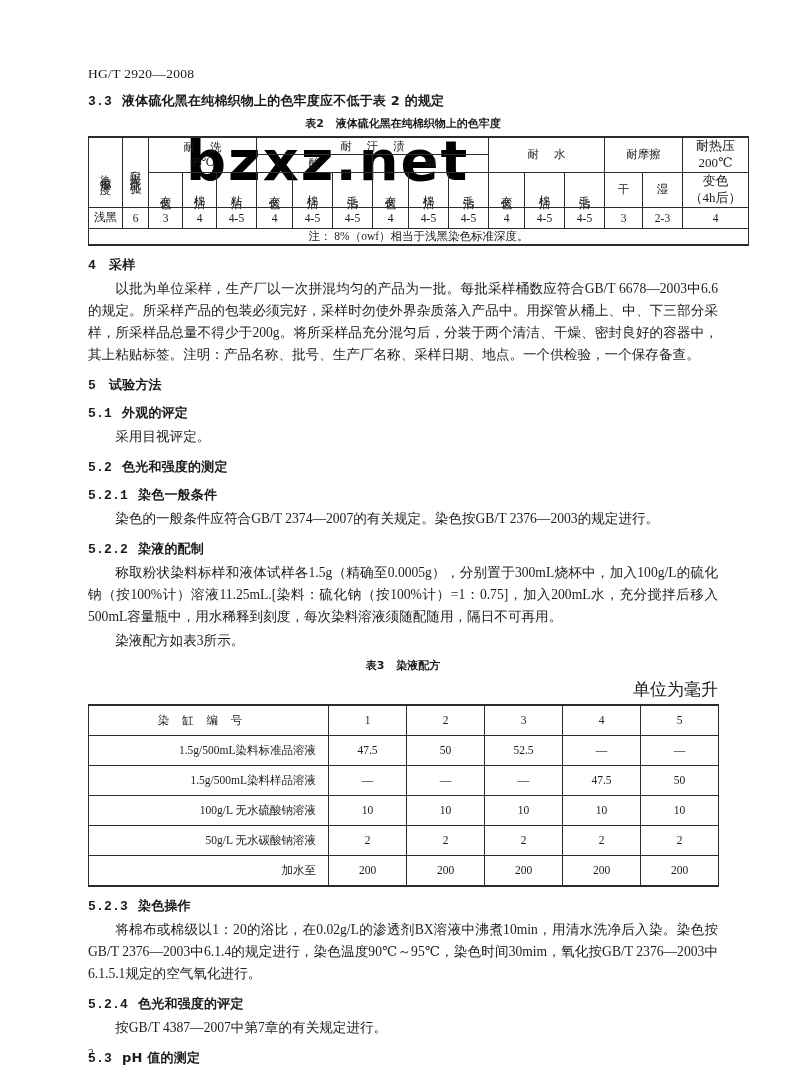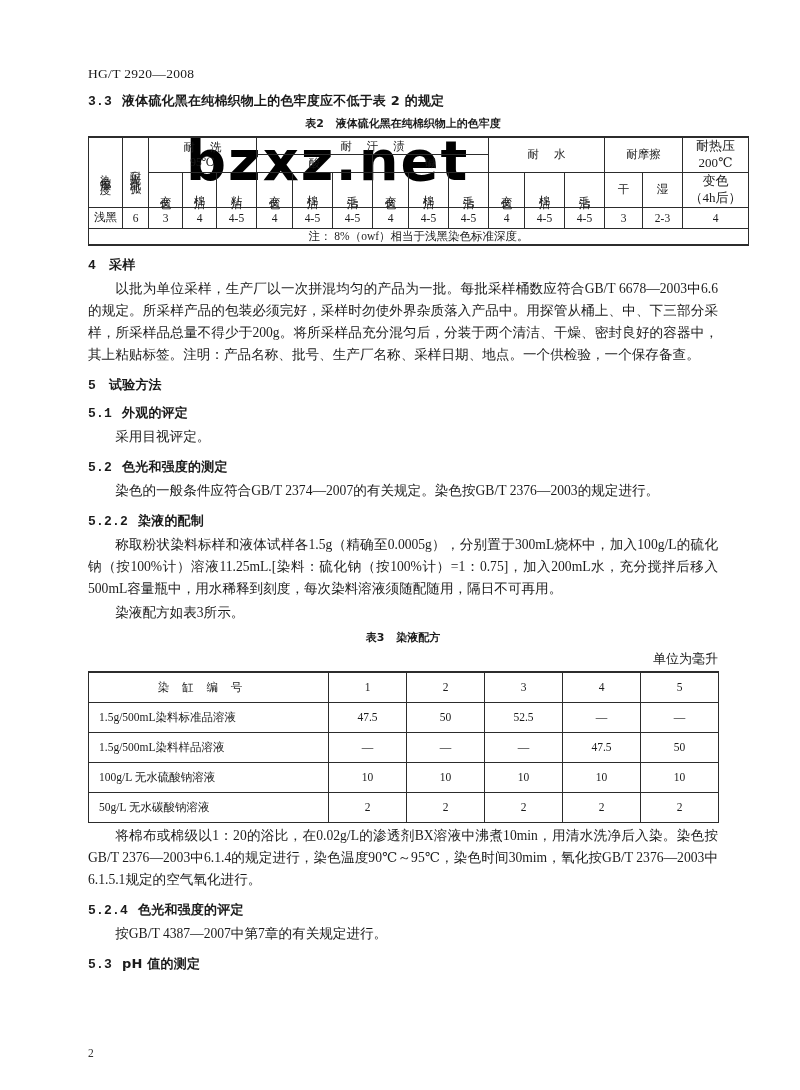--- a/index.html
+++ b/index.html
@@ -79,21 +79,21 @@
   .tbl-caption {
     text-align: center;
     font-family: "DejaVu Sans", sans-serif;
     font-weight: bold;
     font-size: 11px;
     margin: 6px 0 5px 0;
   }
   .tbl-caption .sp { display: inline-block; width: 12px; }
   .unit-line {
     text-align: right;
-    font-size: 13px;
+    font-size: 17px;
     margin: 3px 0 3px 0;
   }
 
   
   table.t2 {
     border-collapse: collapse;
     width: 630px;
     table-layout: fixed;
     font-size: 11px;
     background: transparent;
@@ -143,21 +143,21 @@
     font-size: 11.5px;
   }
   table.t3 td {
     border: 1px solid #2c2c2c;
     padding: 5px 12px;
     height: 19px;
   }
   table.t3 .outer-top { border-top: 2px solid #2c2c2c; }
   table.t3 .outer-bot { border-bottom: 2px solid #2c2c2c; }
   table.t3 td.lab {
-    text-align: left;
+    text-align: right;
     padding-left: 10px;
   }
   table.t3 td.lab.ctr {
     text-align: center;
     letter-spacing: 5px;
     padding-left: 0;
   }
   table.t3 td.num { text-align: center; }
 
   .pageno {
@@ -304,20 +304,23 @@
 
     <div class="clause">
       <span class="num">5.1</span><span>外观的评定</span>
     </div>
     <div class="para">采用目视评定。</div>
 
     <div class="clause">
       <span class="num">5.2</span><span>色光和强度的测定</span>
     </div>
 
+    <div class="clause">
+      <span class="num">5.2.1</span><span>染色一般条件</span>
+    </div>
     <div class="para">染色的一般条件应符合GB/T 2374—2007的有关规定。染色按GB/T 2376—2003的规定进行。</div>
 
     <div class="clause">
       <span class="num">5.2.2</span><span>染液的配制</span>
     </div>
     <div class="para">称取粉状染料标样和液体试样各1.5g（精确至0.0005g），分别置于300mL烧杯中，加入100g/L的硫化钠（按100%计）溶液11.25mL.[染料：硫化钠（按100%计）=1：0.75]，加入200mL水，充分搅拌后移入500mL容量瓶中，用水稀释到刻度，每次染料溶液须随配随用，隔日不可再用。</div>
     <div class="para">染液配方如表3所示。</div>
 
     <div class="tbl-caption">
       <span>表3</span><span class="sp"></span><span>染液配方</span>
@@ -367,23 +370,34 @@
           <td class="num">10</td>
         </tr>
         <tr>
           <td class="lab">50g/L 无水碳酸钠溶液</td>
           <td class="num">2</td>
           <td class="num">2</td>
           <td class="num">2</td>
           <td class="num">2</td>
           <td class="num">2</td>
         </tr>
+        <tr>
+          <td class="lab outer-bot">加水至</td>
+          <td class="num outer-bot">200</td>
+          <td class="num outer-bot">200</td>
+          <td class="num outer-bot">200</td>
+          <td class="num outer-bot">200</td>
+          <td class="num outer-bot">200</td>
+        </tr>
       </tbody>
     </table>
 
+    <div class="clause">
+      <span class="num">5.2.3</span><span>染色操作</span>
+    </div>
     <div class="para">将棉布或棉级以1：20的浴比，在0.02g/L的渗透剂BX溶液中沸煮10min，用清水洗净后入染。染色按GB/T 2376—2003中6.1.4的规定进行，染色温度90℃～95℃，染色时间30mim，氧化按GB/T 2376—2003中6.1.5.1规定的空气氧化进行。</div>
 
     <div class="clause">
       <span class="num">5.2.4</span><span>色光和强度的评定</span>
     </div>
     <div class="para">按GB/T 4387—2007中第7章的有关规定进行。</div>
 
     <div class="clause">
       <span class="num">5.3</span><span>pH 值的测定</span>
     </div>

